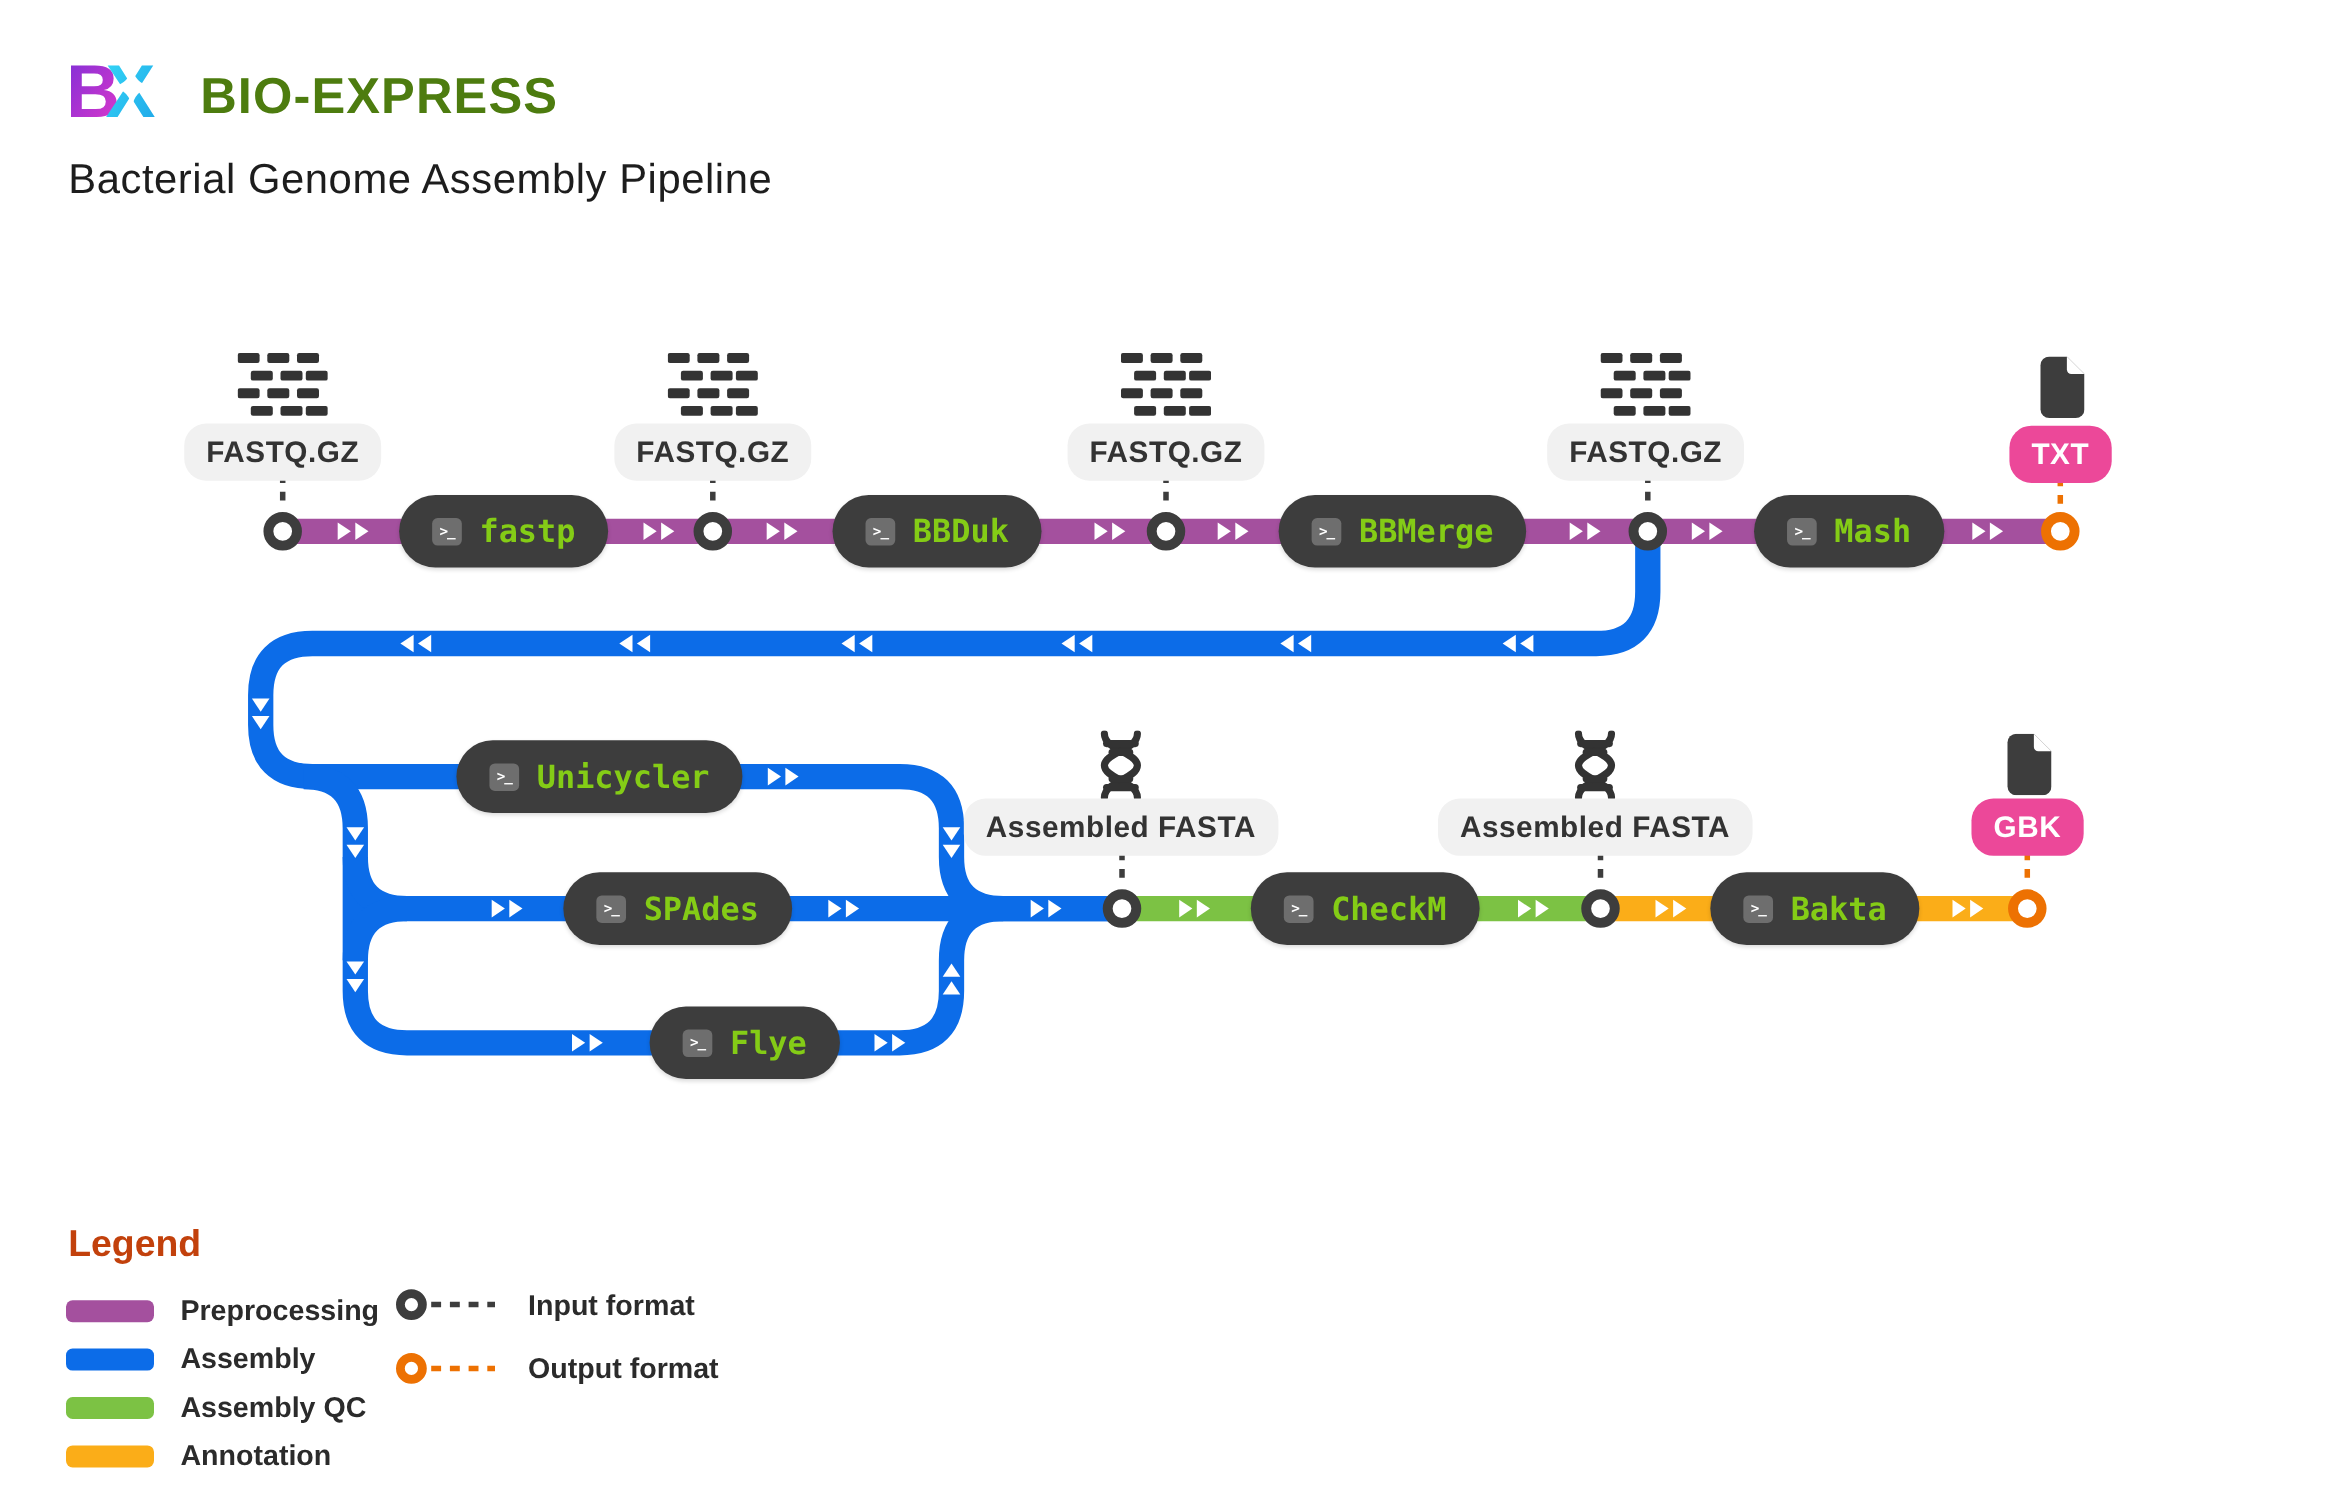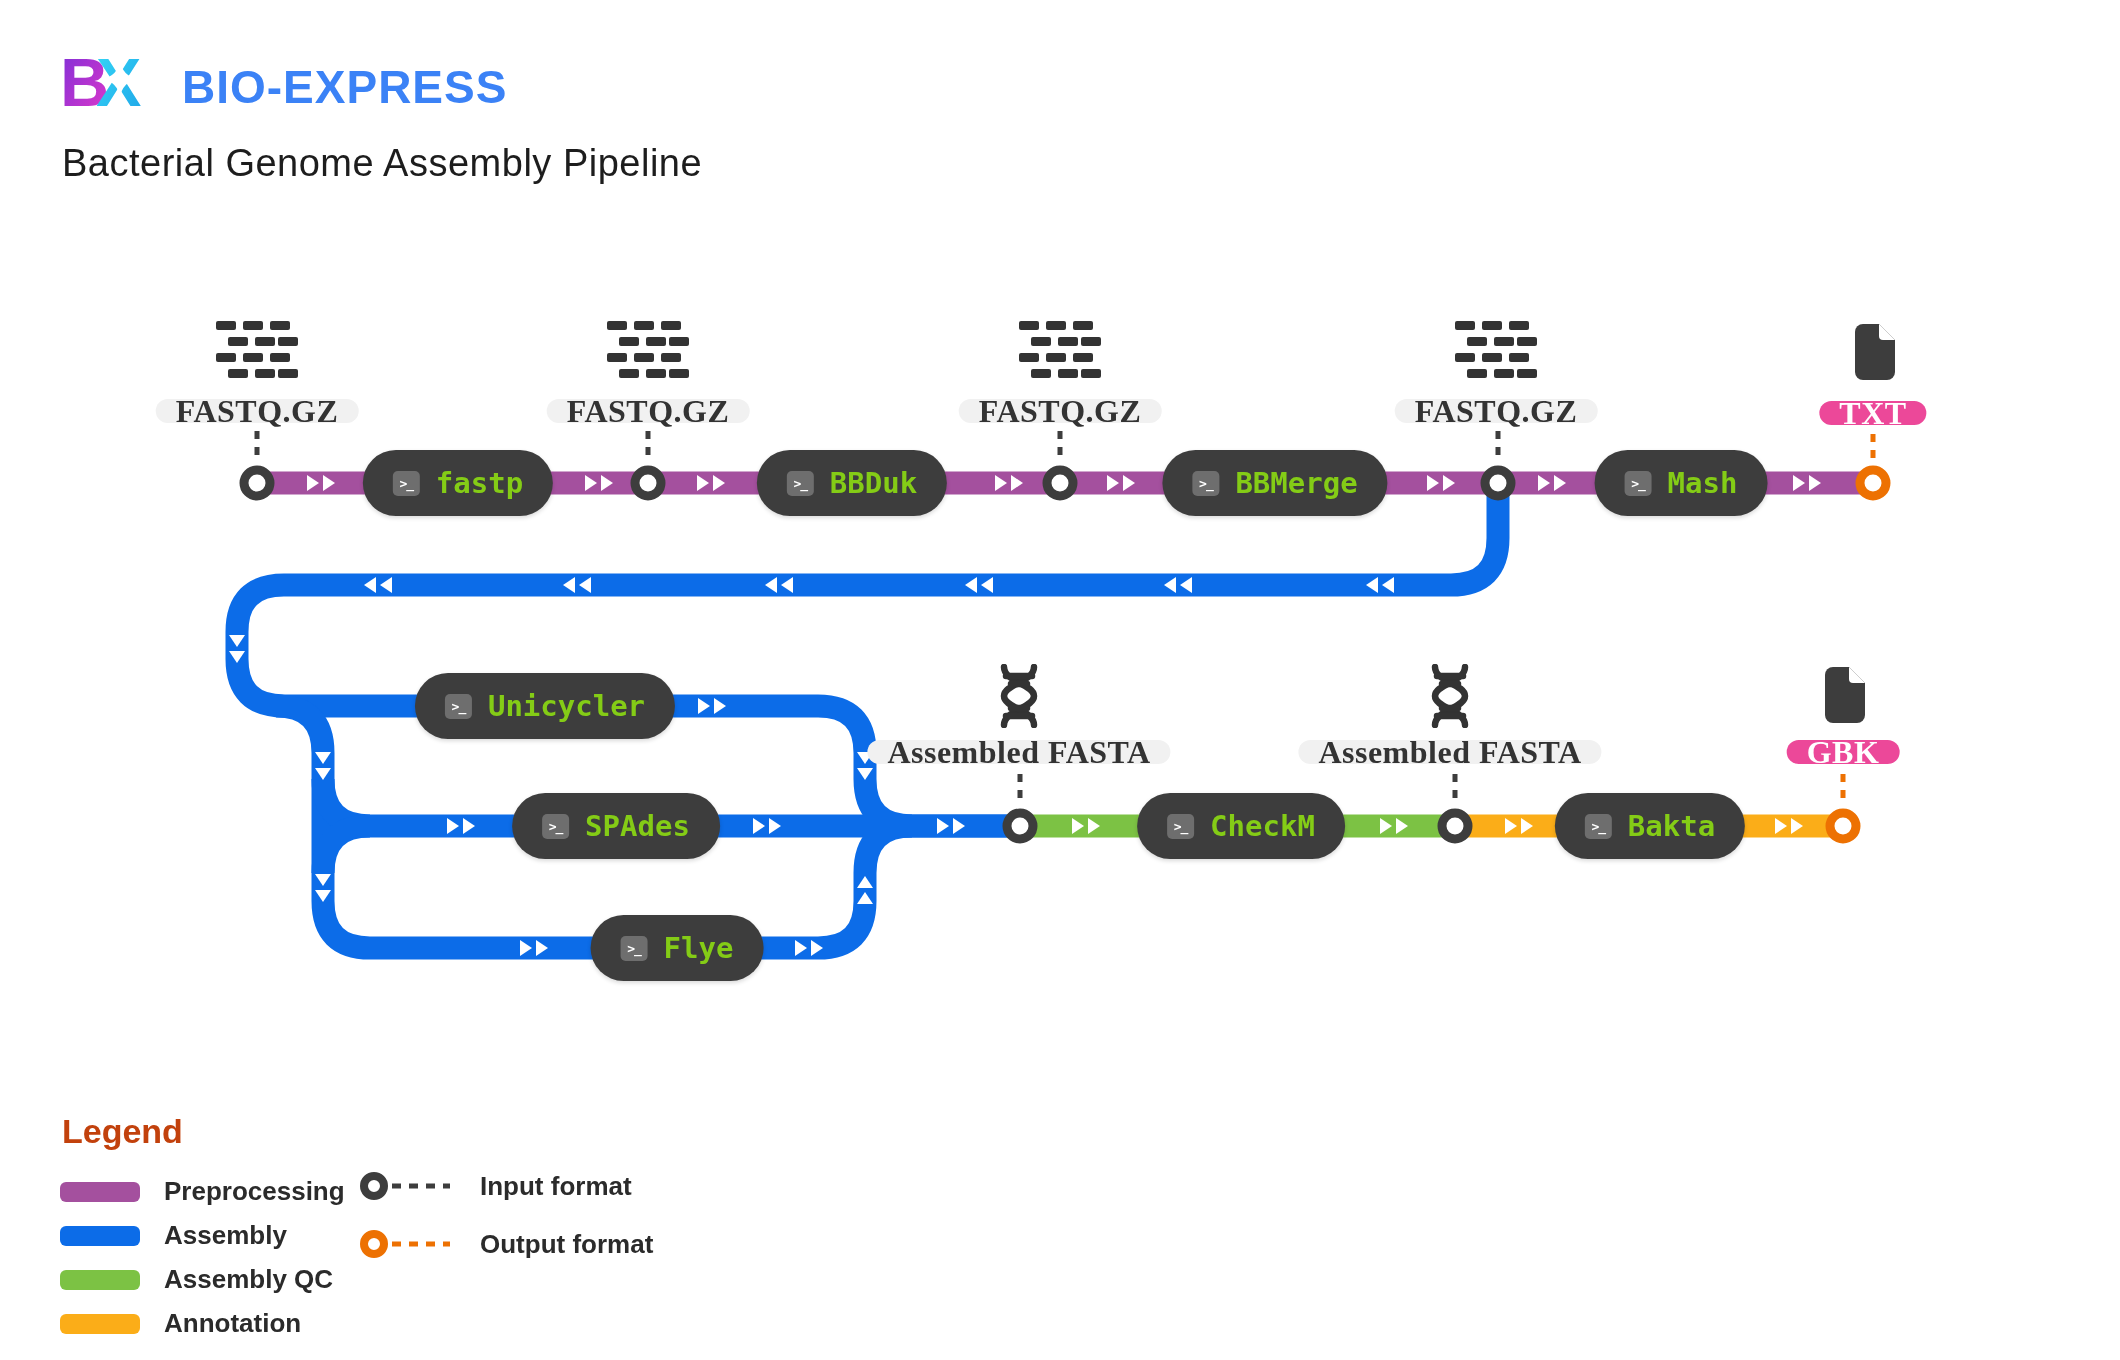--- a/index.html
+++ b/index.html
@@ -1,27 +1,27 @@
 <!DOCTYPE html>
 <html><head>
 <meta charset="utf-8">
 <style>
   html,body{margin:0;padding:0;background:#ffffff;}
   body{width:2120px;height:1360px;position:relative;font-family:"Liberation Sans",sans-serif;overflow:hidden;}
   .abs{position:absolute;}
   .ctr{transform:translate(-50%,-50%);}
   
-  .brand-name{font-size:46px;font-weight:800;color:#3b82f6;letter-spacing:1px;}
+  .brand-name{font-size:46px;font-weight:800;color:#4d7c0f;letter-spacing:1px;}
   .page-title{font-size:38px;font-weight:400;color:#1d1d1d;letter-spacing:.5px;}
   
   .node{display:flex;align-items:center;gap:16px;height:66px;padding:0 30px;background:#3d3d3d;border-radius:33px;box-shadow:0 2px 4px rgba(0,0,0,.15);}
   .term{display:flex;align-items:center;justify-content:center;width:27px;height:25px;background:#6e6e6e;border-radius:5px;color:#ffffff;font-family:"DejaVu Sans Mono",monospace;font-size:13px;font-weight:bold;letter-spacing:-1px;}
   .nlabel{color:#84cc16;font-family:"DejaVu Sans Mono",monospace;font-size:29px;font-weight:bold;white-space:nowrap;}
   
-  .pill{display:flex;align-items:center;justify-content:center;height:24px;padding:0 20px;background:#f1f1f1;border-radius:20px;color:#333333;font-size:32px;font-weight:700;letter-spacing:.5px;white-space:nowrap;font-family:Liberation Serif, serif;}
+  .pill{display:flex;align-items:center;justify-content:center;height:52px;padding:0 20px;background:#f1f1f1;border-radius:20px;color:#333333;font-size:27px;font-weight:700;letter-spacing:.5px;white-space:nowrap;}
   .pill.out{background:#ec4899;color:#ffffff;}
   
   .legend-heading{font-size:34px;font-weight:800;color:#c2410c;}
   .legend-label{font-size:26px;font-weight:600;color:#2b2b2b;white-space:nowrap;}
   .swatch{width:80px;height:20px;border-radius:6px;}
   .sw-pre{background:#a4509e;} .sw-asm{background:#0c6ce8;} .sw-qc{background:#7cc244;} .sw-ann{background:#fbad18;}
   .lrow{display:flex;align-items:center;gap:24px;}
 </style>
 </head>
 <body>

